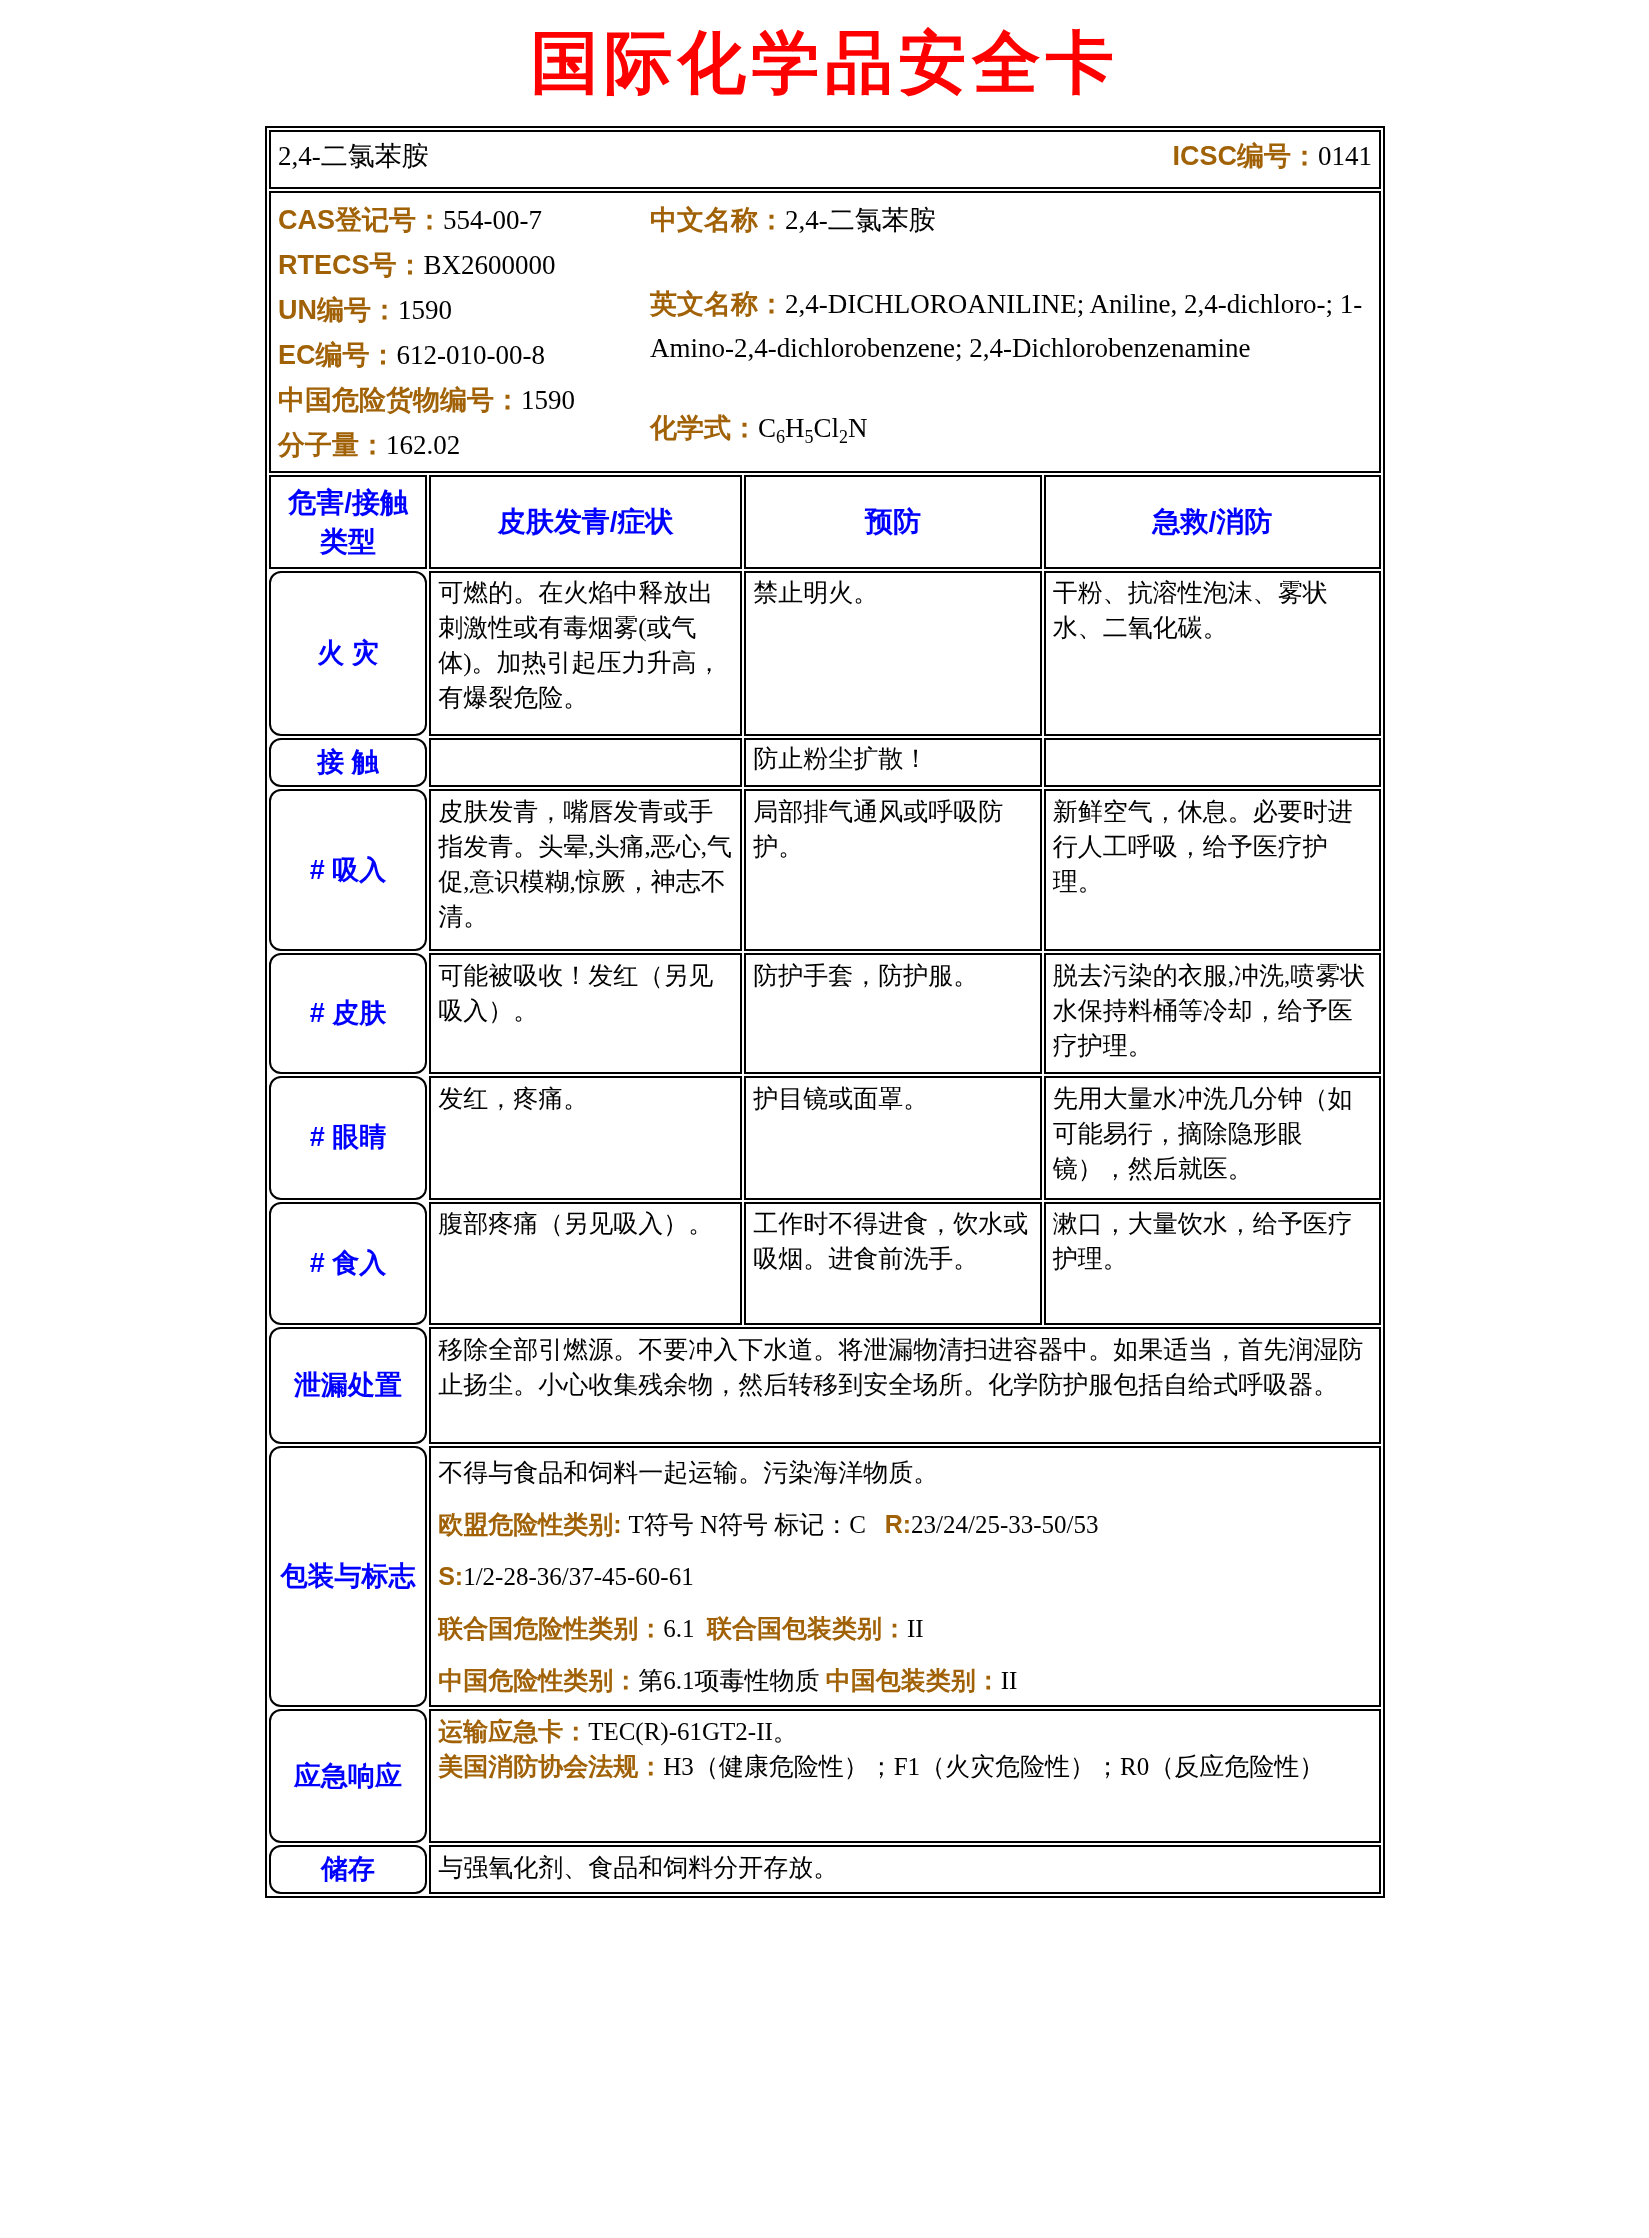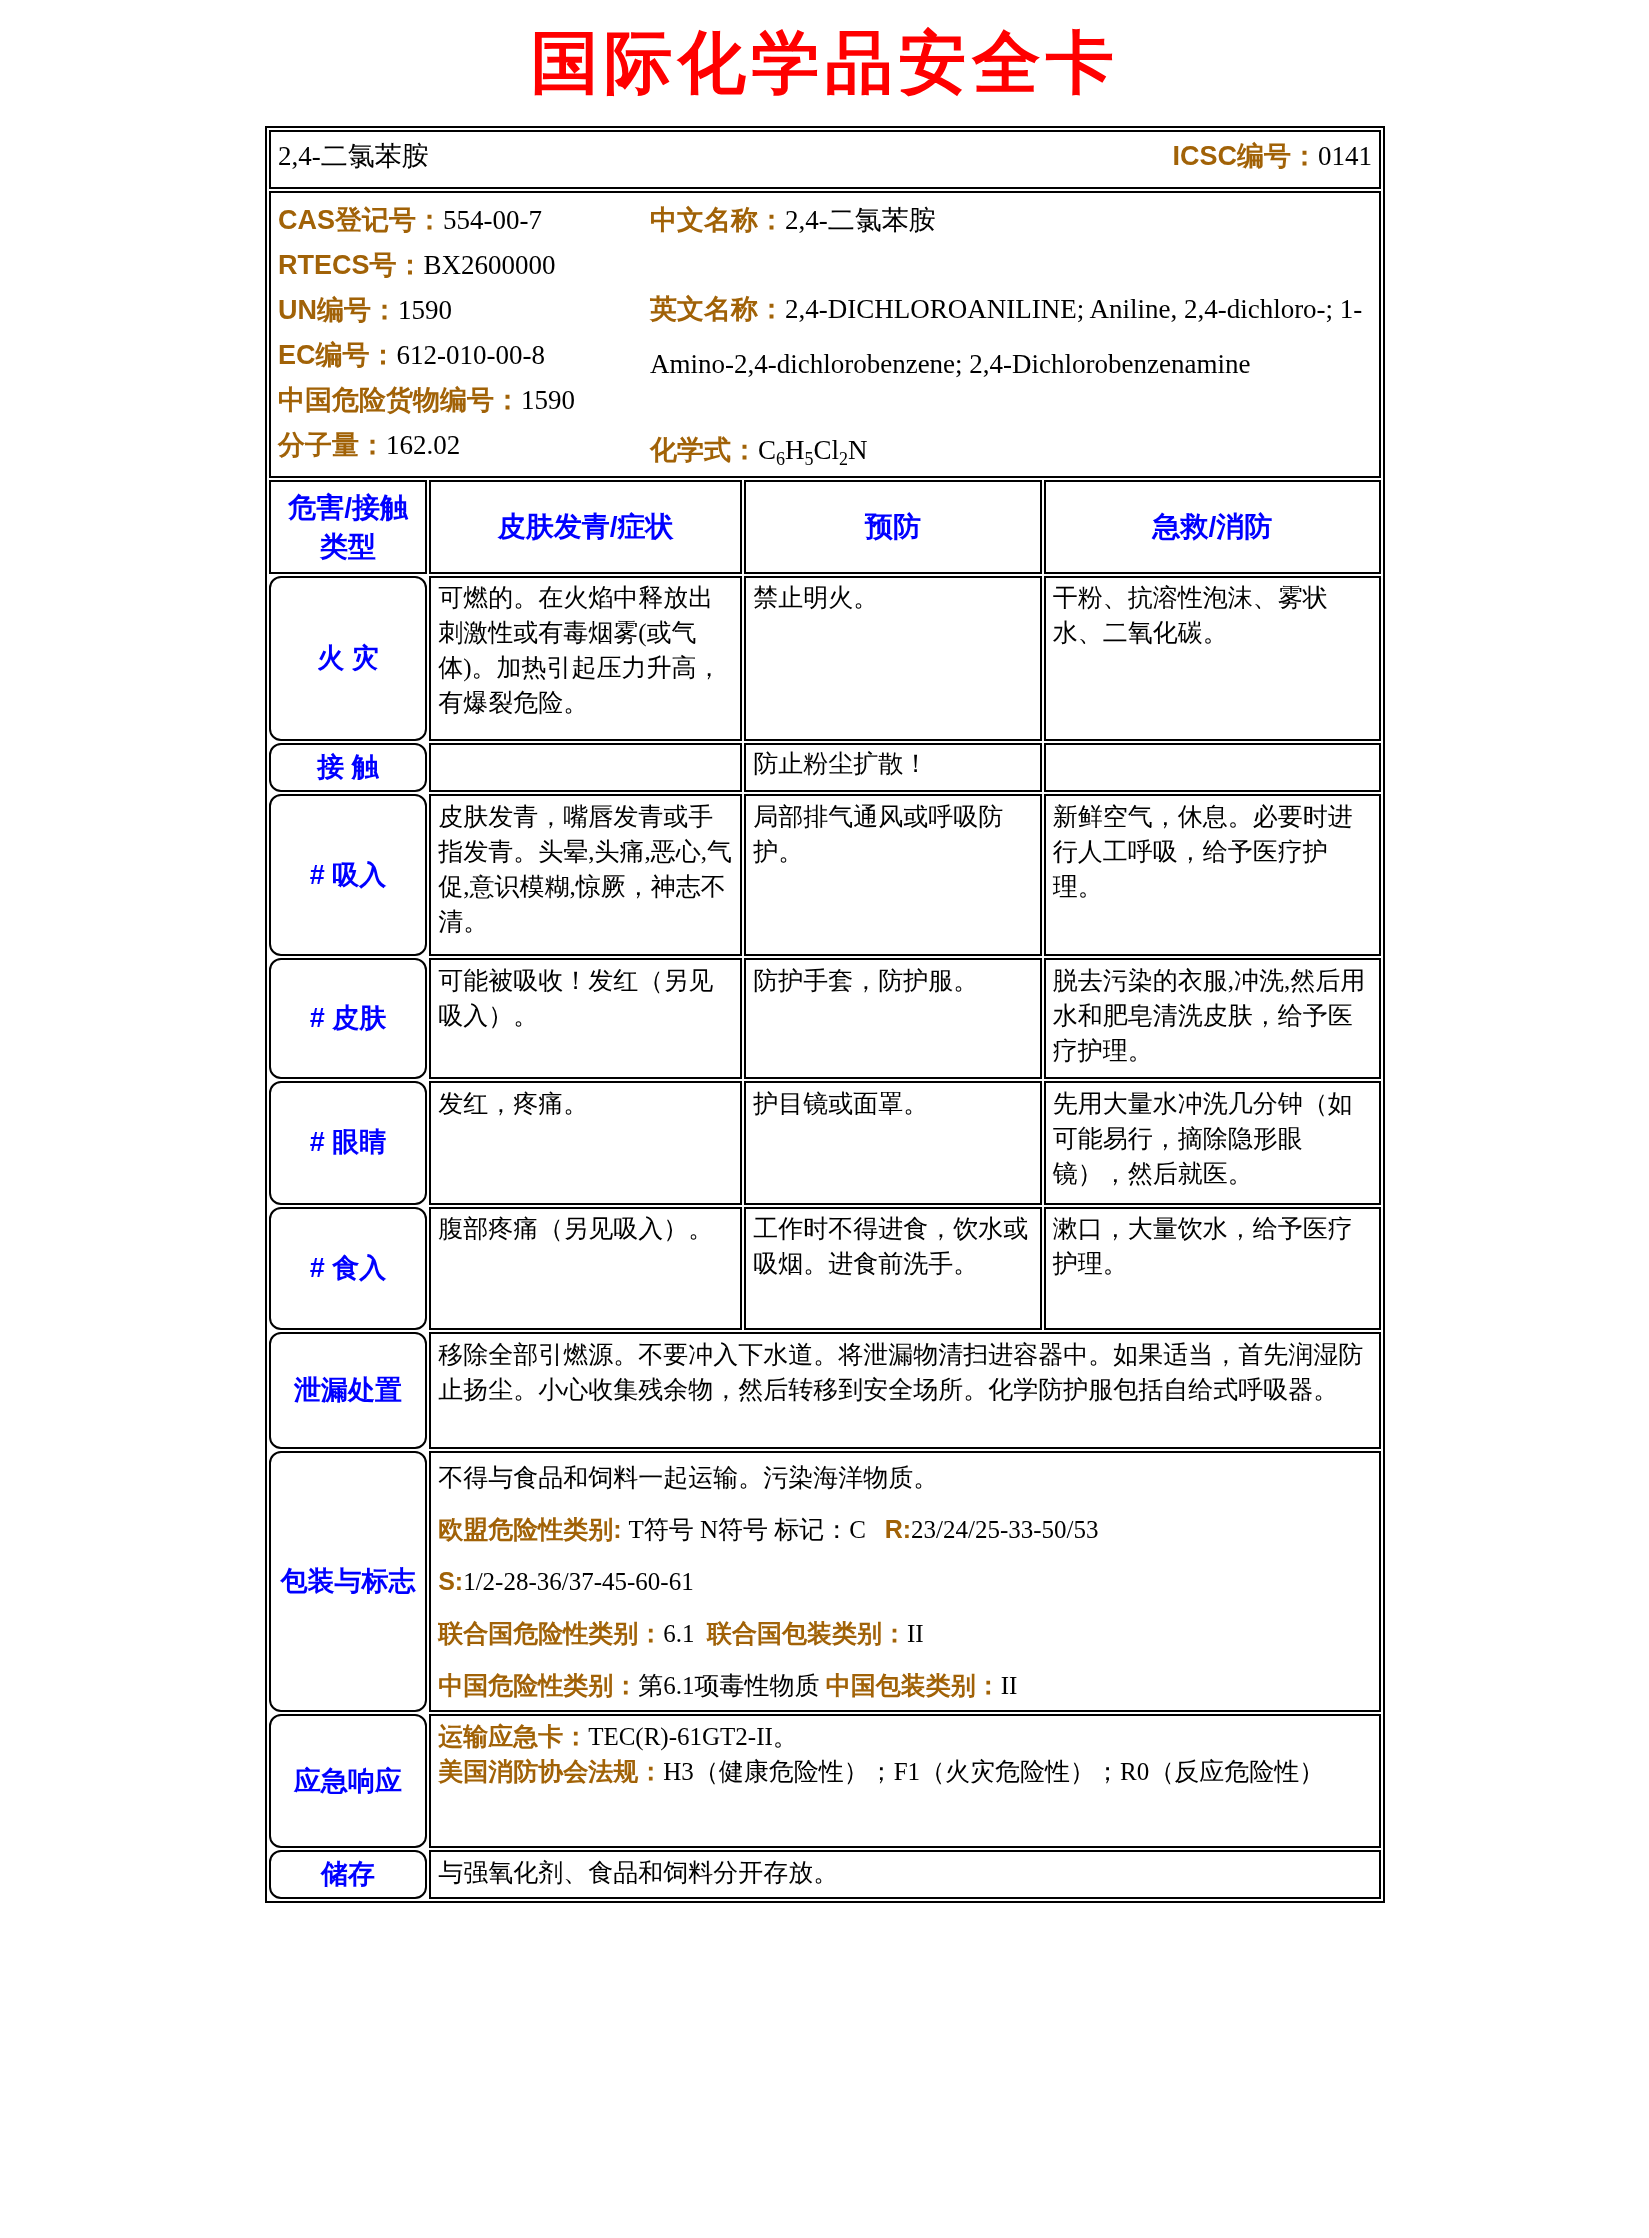--- a/index.html
+++ b/index.html
@@ -66,21 +66,21 @@
   .rh-inh{height:153px;}  .rh-skin{height:111px;} .rh-eye{height:114px;}
   .rh-ing{height:114px;}  .rh-spill{height:107px;} .rh-pack{height:233px;}
   .rh-emer{height:125px;} .rh-stor{height:39px;}
 
   .toprow{display:flex;justify-content:space-between;align-items:center;min-height:43px;font-size:27px;}
   .ids-wrap{display:flex;}
   .ids-left{width:34%;padding-top:2.8px;}
   .ids-right{flex:1;padding-top:2.8px;}
   .idline{font-size:27px;line-height:45px;}
   .ids-right .zhline{margin-bottom:39px;}
-  .ids-right .enline{line-height:55px;margin-bottom:36px;}
+  .ids-right .enline{line-height:44px;margin-bottom:36px;}
   sub{font-size:18px;line-height:0;}
   .para{margin:4.2px 0 17px 0;}
   .para:last-child{margin-bottom:4.2px;}
 </style>
 </head>
 <body>
 
 <div class="page-title">国际化学品安全卡</div>
 
 <table class="card">
@@ -148,21 +148,21 @@
     <td class="lblcol rh-inh"># 吸入</td>
     <td class="rh-inh">皮肤发青，嘴唇发青或手指发青。头晕,头痛,恶心,气促,意识模糊,惊厥，神志不清。</td>
     <td class="rh-inh">局部排气通风或呼吸防护。</td>
     <td class="rh-inh">新鲜空气，休息。必要时进行人工呼吸，给予医疗护理。</td>
   </tr>
 
   <tr>
     <td class="lblcol rh-skin"># 皮肤</td>
     <td class="rh-skin">可能被吸收！发红（另见吸入）。</td>
     <td class="rh-skin">防护手套，防护服。</td>
-    <td class="rh-skin">脱去污染的衣服,冲洗,然后用水和肥皂清洗皮肤，给予医疗护理。</td>
+    <td class="rh-skin">脱去污染的衣服,冲洗,喷雾状水保持料桶等冷却，给予医疗护理。</td>
   </tr>
 
   <tr>
     <td class="lblcol rh-eye"># 眼睛</td>
     <td class="rh-eye">发红，疼痛。</td>
     <td class="rh-eye">护目镜或面罩。</td>
     <td class="rh-eye">先用大量水冲洗几分钟（如可能易行，摘除隐形眼镜），然后就医。</td>
   </tr>
 
   <tr>

